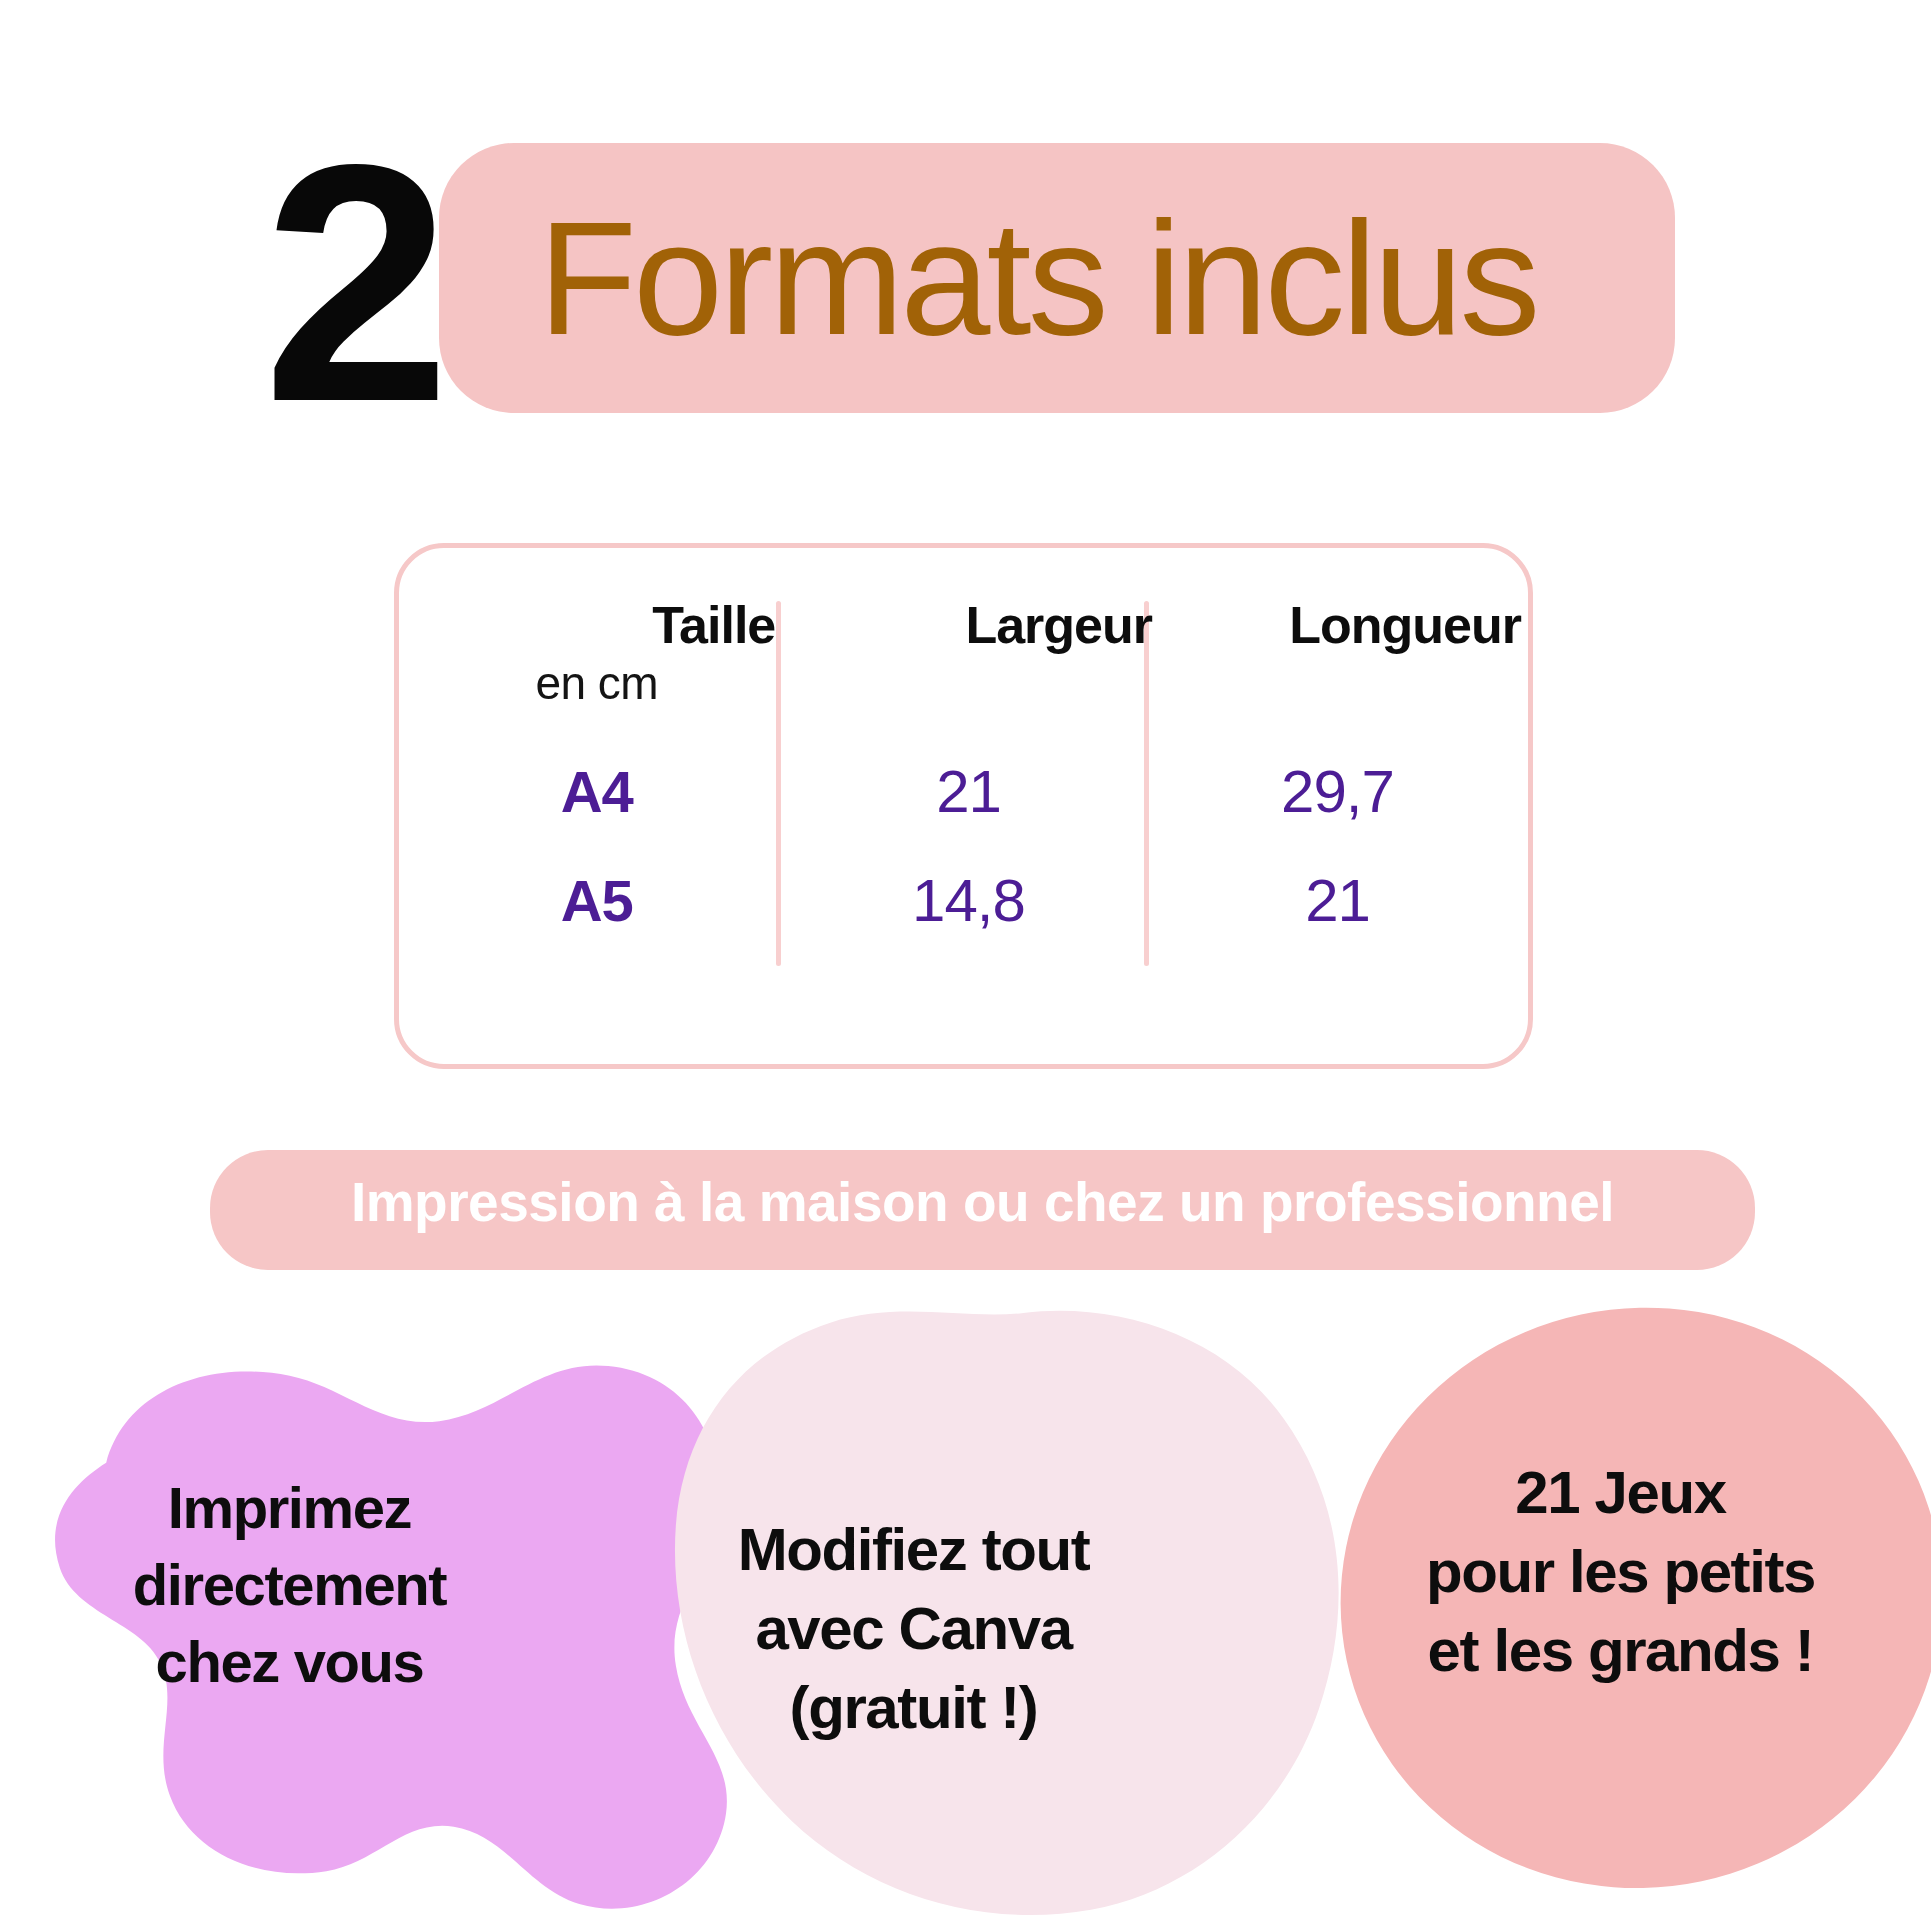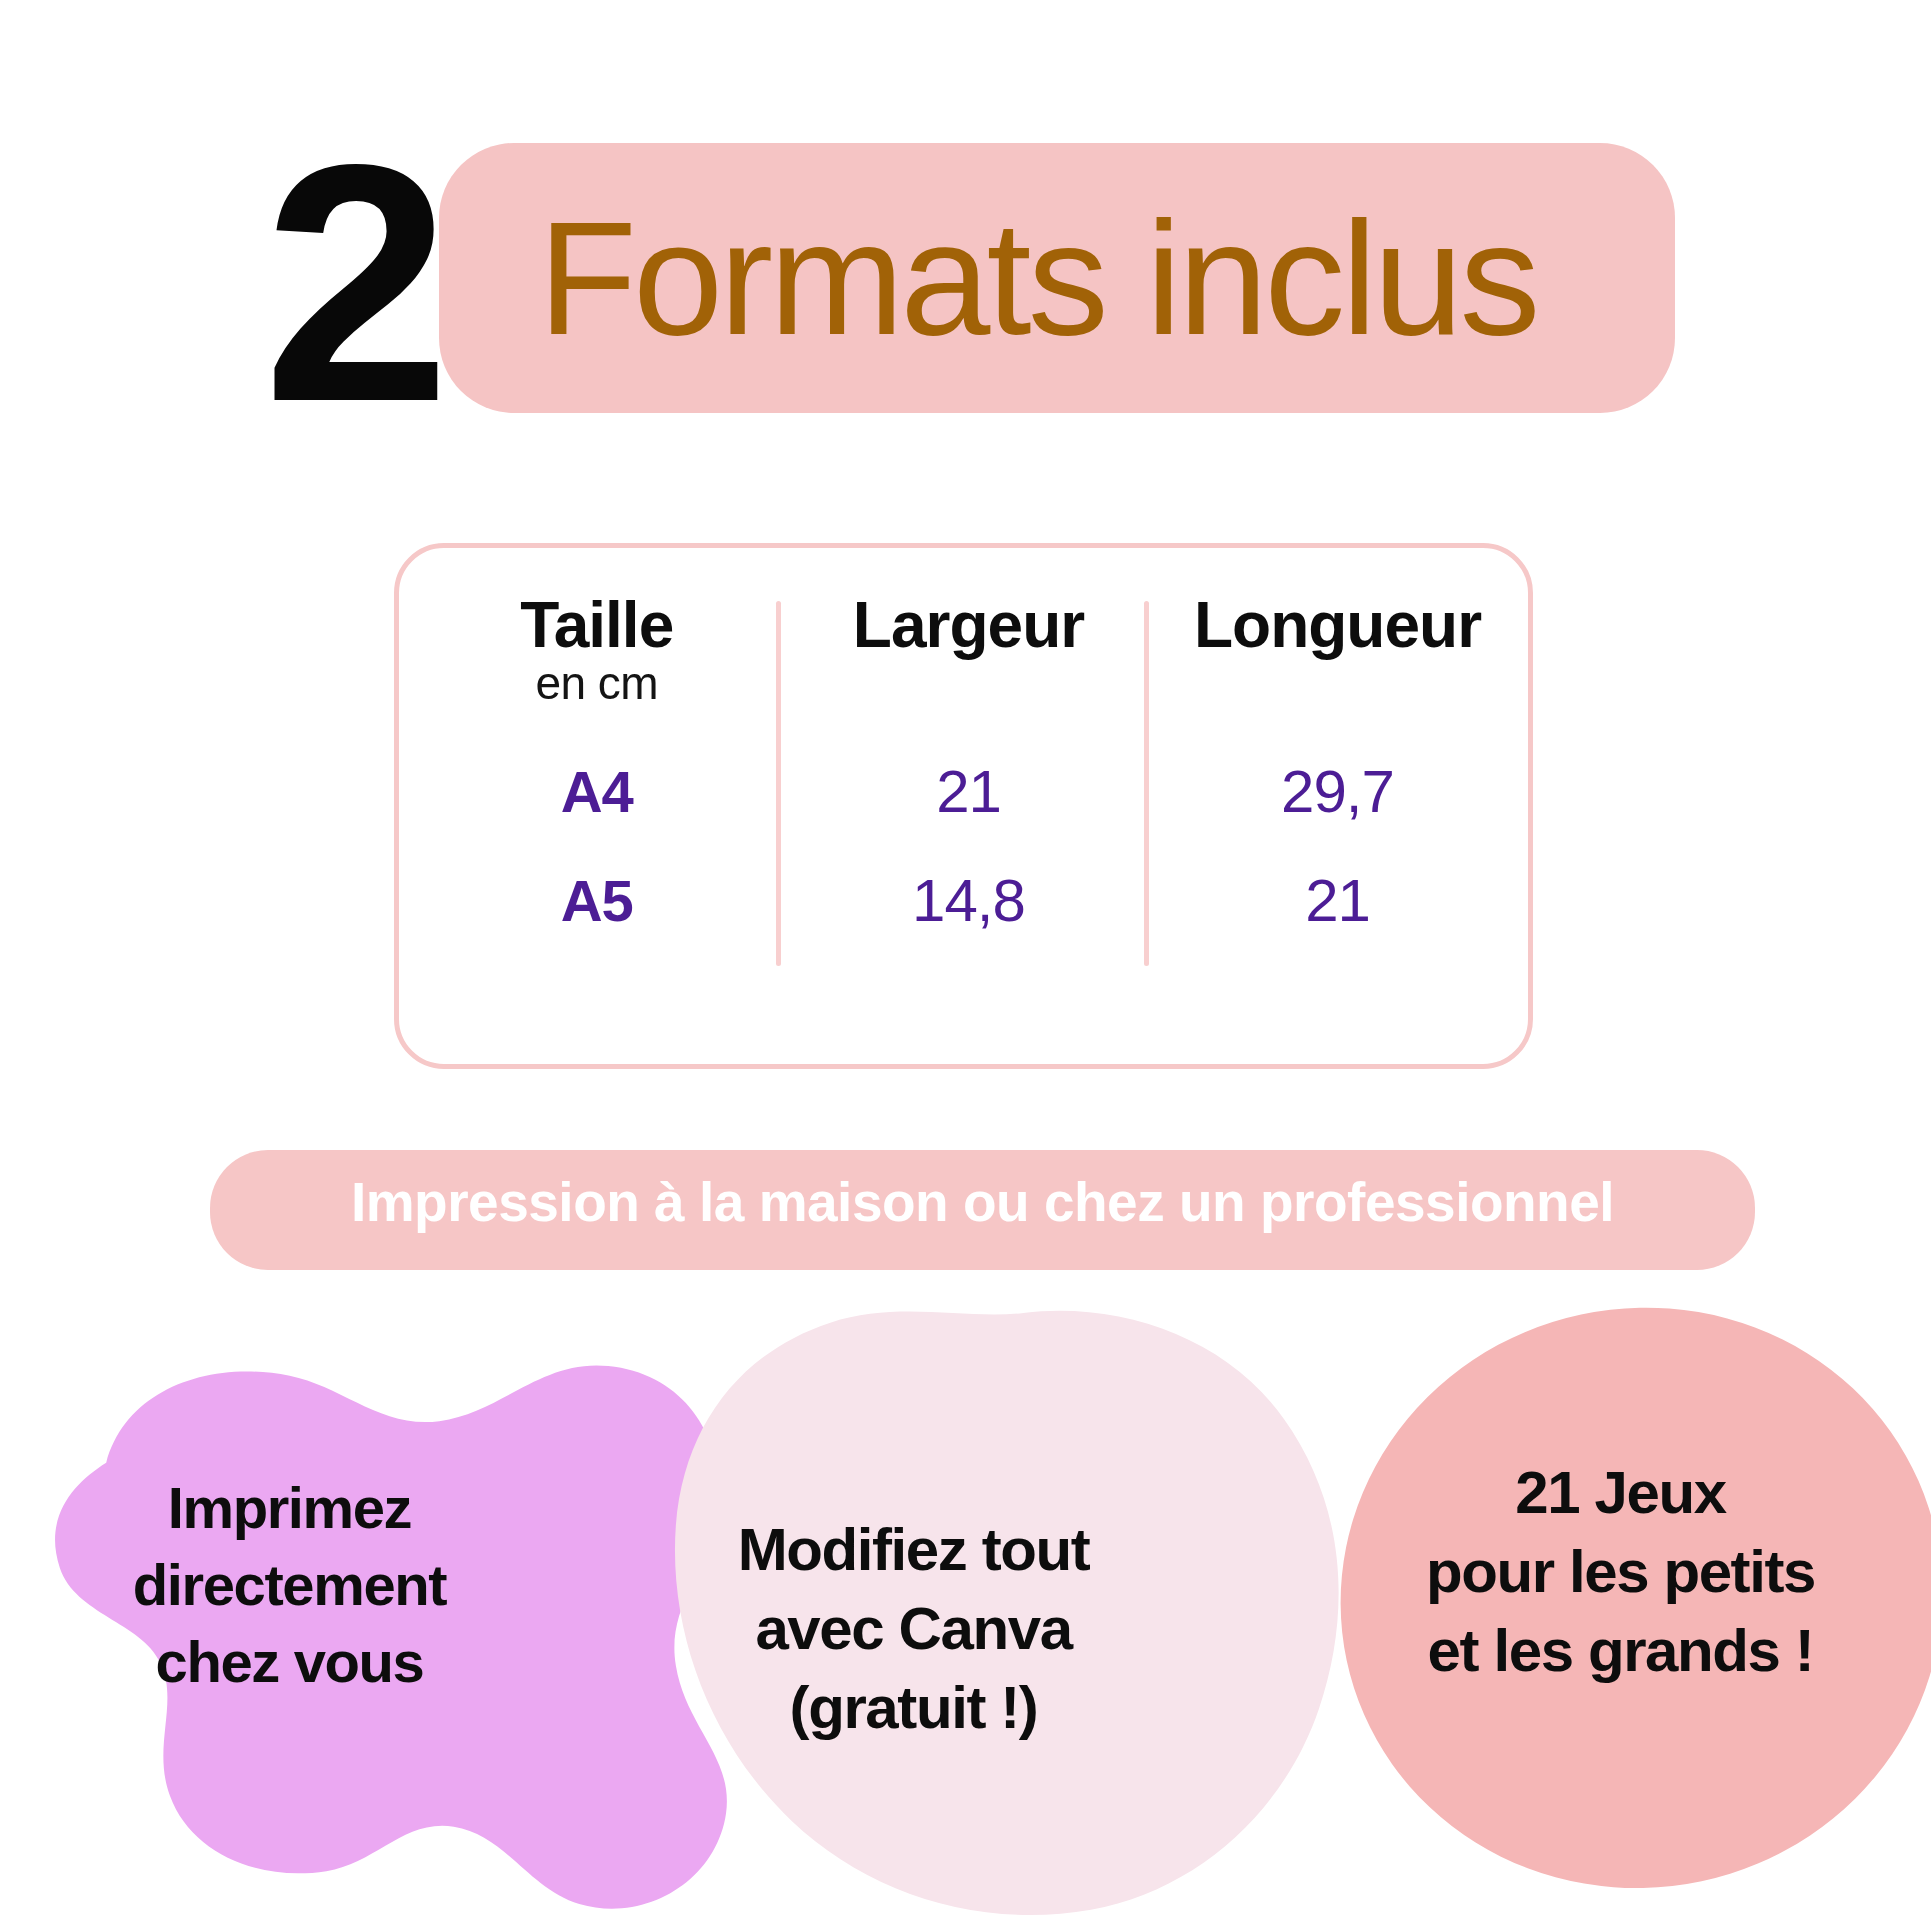--- a/index.html
+++ b/index.html
@@ -99,22 +99,22 @@
     border-radius: 2.9px;
   }
   #vdivider-1 { left: 377px; }
   #vdivider-2 { left: 745px; }
 
   .th {
     position: absolute;
     top: 46px;
     left: 0;
     width: 100%;
-    text-align: center;
-    font-size: 64px;
+    text-align: right;
+    font-size: 52px;
     font-weight: 700;
     letter-spacing: -1px;
     line-height: 62px;
     color: #0d0d0d;
   }
   .th-sub {
     position: absolute;
     top: 108px;
     left: 0;
     width: 100%;

